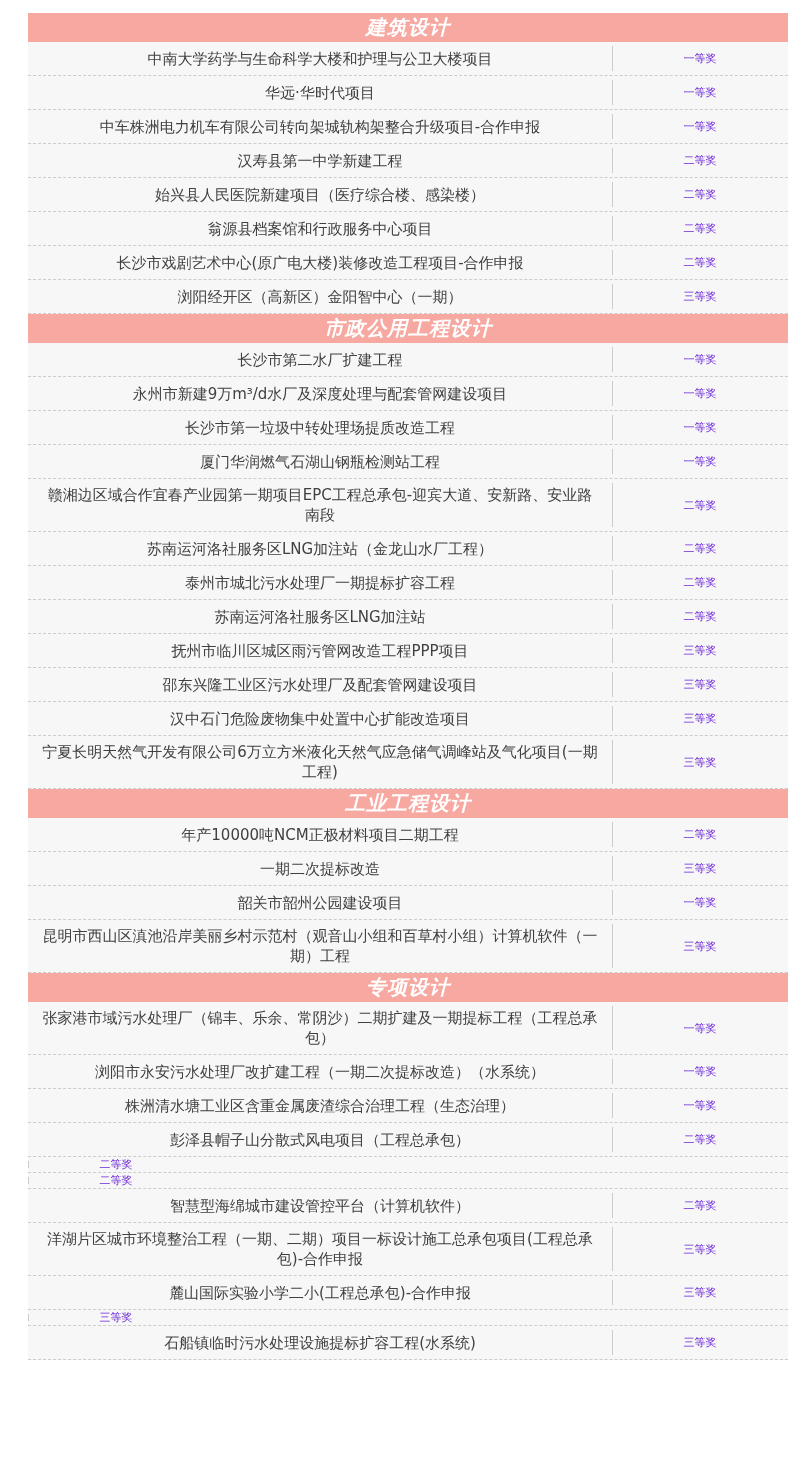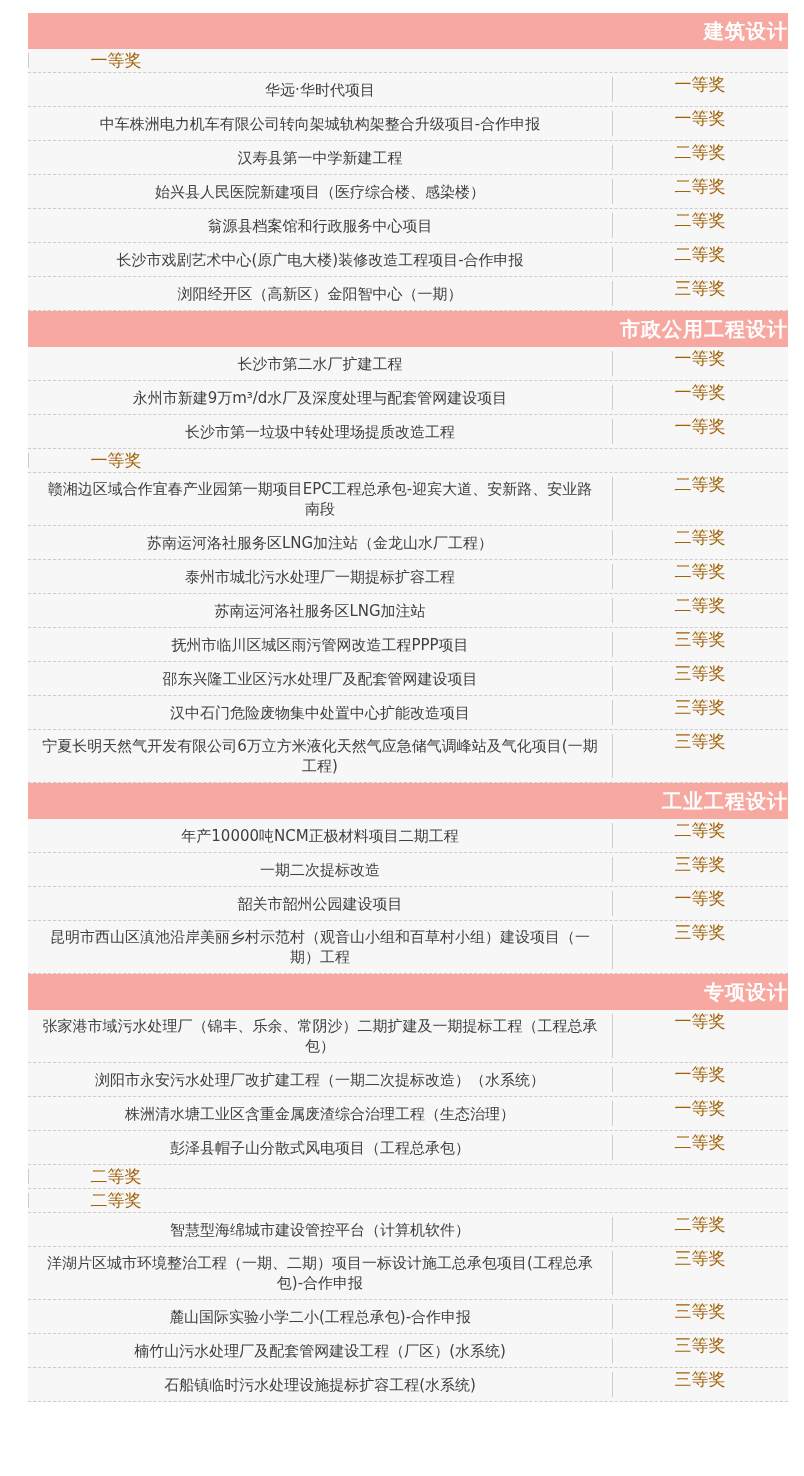--- a/index.html
+++ b/index.html
@@ -10,25 +10,26 @@
     height: 1476px;
     font-family: "DejaVu Sans", "Liberation Sans", sans-serif;
   }
   .awards-table {
     position: absolute;
     left: 28px;
     top: 13px;
     width: 760px;
   }
   .section-header {
-    height: 36px;
+    height: 29px;
     background: #f6a8a1;
     display: flex;
     align-items: center;
-    justify-content: flex-end;
+    justify-content: center;
+    font-style: italic;
   }
   .section-title {
     color: #ffffff;
     font-size: 20px;
     font-weight: bold;
     letter-spacing: 1px;
   }
   .award-row {
     display: flex;
     align-items: stretch;
@@ -46,42 +47,43 @@
     text-align: center;
     font-size: 15px;
     line-height: 20px;
     color: #404040;
   }
   .award-cell {
     width: 176px;
     box-sizing: border-box;
     position: relative;
     display: flex;
-    align-items: flex-start;
+    align-items: center;
     justify-content: center;
-    font-size: 17px;
-    color: #a16207;
+    font-size: 11px;
+    color: #6d28d9;
   }
   .award-cell .v-divider {
     position: absolute;
     left: 0;
     top: 4px;
     bottom: 4px;
     width: 1px;
     background: #cccccc;
   }
 </style>
 </head>
 <body>
 
 <div class="awards-table" id="awards-table">
     <div class="section-header">
       <span class="section-title">建筑设计</span>
     </div>
     <div class="award-row">
+      <div class="project-cell">中南大学药学与生命科学大楼和护理与公卫大楼项目</div>
       <div class="award-cell">
         <span class="v-divider"></span>
         <span>一等奖</span>
       </div>
     </div>
     <div class="award-row">
       <div class="project-cell">华远·华时代项目</div>
       <div class="award-cell">
         <span class="v-divider"></span>
         <span>一等奖</span>
@@ -147,20 +149,21 @@
       </div>
     </div>
     <div class="award-row">
       <div class="project-cell">长沙市第一垃圾中转处理场提质改造工程</div>
       <div class="award-cell">
         <span class="v-divider"></span>
         <span>一等奖</span>
       </div>
     </div>
     <div class="award-row">
+      <div class="project-cell">厦门华润燃气石湖山钢瓶检测站工程</div>
       <div class="award-cell">
         <span class="v-divider"></span>
         <span>一等奖</span>
       </div>
     </div>
     <div class="award-row">
       <div class="project-cell">赣湘边区域合作宜春产业园第一期项目EPC工程总承包-迎宾大道、安新路、安业路南段</div>
       <div class="award-cell">
         <span class="v-divider"></span>
         <span>二等奖</span>
@@ -233,21 +236,21 @@
       </div>
     </div>
     <div class="award-row">
       <div class="project-cell">韶关市韶州公园建设项目</div>
       <div class="award-cell">
         <span class="v-divider"></span>
         <span>一等奖</span>
       </div>
     </div>
     <div class="award-row">
-      <div class="project-cell">昆明市西山区滇池沿岸美丽乡村示范村（观音山小组和百草村小组）建设项目（一期）工程</div>
+      <div class="project-cell">昆明市西山区滇池沿岸美丽乡村示范村（观音山小组和百草村小组）计算机软件（一期）工程</div>
       <div class="award-cell">
         <span class="v-divider"></span>
         <span>三等奖</span>
       </div>
     </div>
     <div class="section-header">
       <span class="section-title">专项设计</span>
     </div>
     <div class="award-row">
       <div class="project-cell">张家港市域污水处理厂（锦丰、乐余、常阴沙）二期扩建及一期提标工程（工程总承包）</div>
@@ -304,21 +307,20 @@
       </div>
     </div>
     <div class="award-row">
       <div class="project-cell">麓山国际实验小学二小(工程总承包)-合作申报</div>
       <div class="award-cell">
         <span class="v-divider"></span>
         <span>三等奖</span>
       </div>
     </div>
     <div class="award-row">
-      <div class="project-cell">楠竹山污水处理厂及配套管网建设工程（厂区）(水系统)</div>
       <div class="award-cell">
         <span class="v-divider"></span>
         <span>三等奖</span>
       </div>
     </div>
     <div class="award-row">
       <div class="project-cell">石船镇临时污水处理设施提标扩容工程(水系统)</div>
       <div class="award-cell">
         <span class="v-divider"></span>
         <span>三等奖</span>

